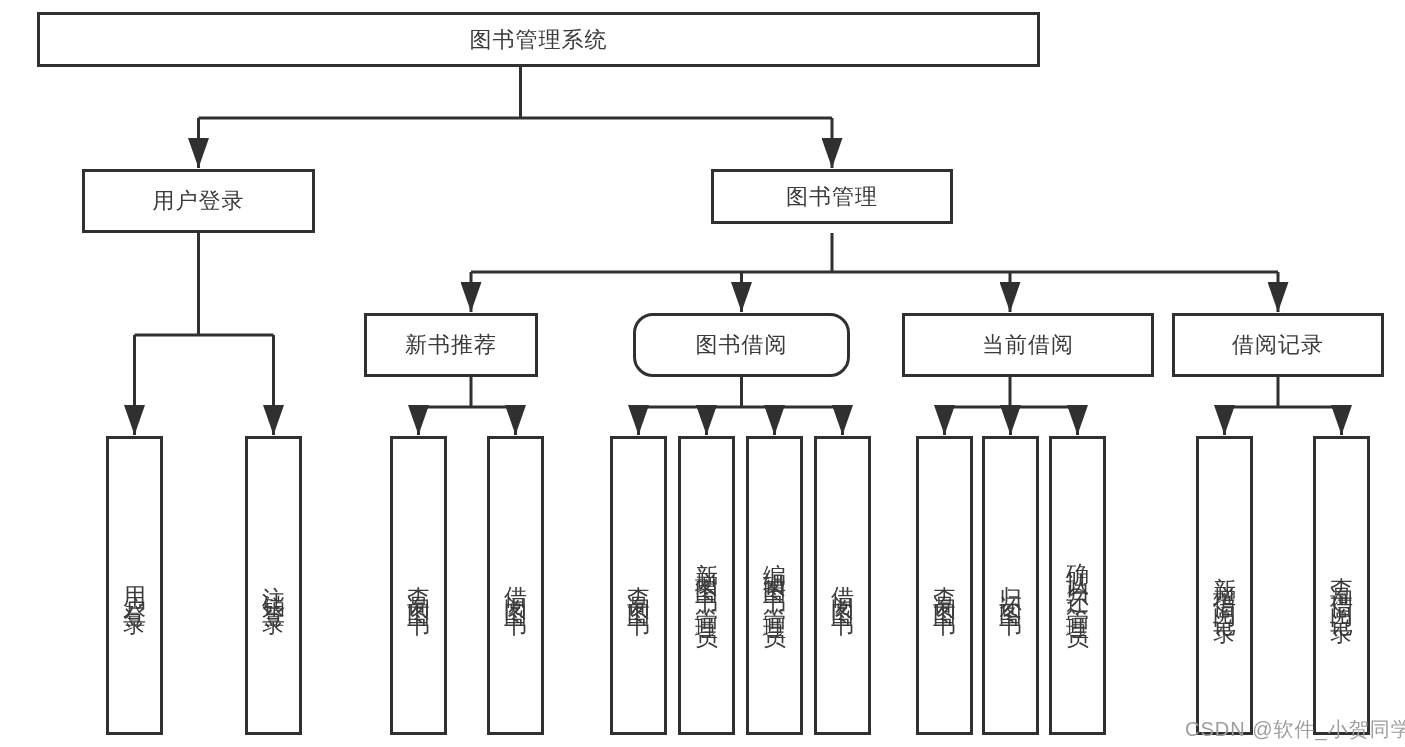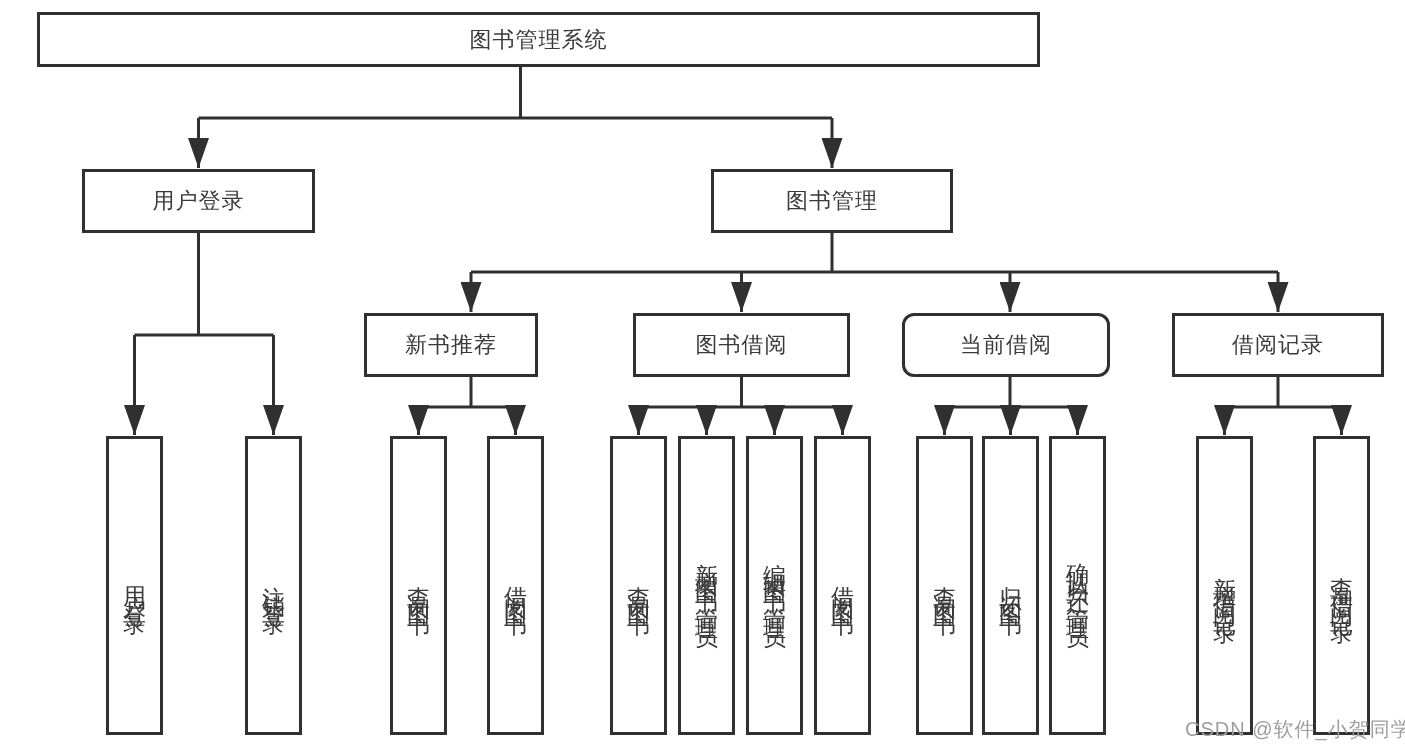--- a/index.html
+++ b/index.html
@@ -24,24 +24,24 @@
     display: flex;
     align-items: center;
     justify-content: center;
     color: #3a3a3a;
     font-size: 22px;
     letter-spacing: 1px;
     white-space: nowrap;
   }
   .root  { left: 37px;  top: 12px;  width: 1003px; height: 55px; }
   .n-userlogin { left: 82px;  top: 169px; width: 233px; height: 64px; }
-  .n-bookmgmt  { left: 711px; top: 169px; width: 242px; height: 64px; text-align: center; }
+  .n-bookmgmt  { left: 711px; top: 169px; width: 242px; height: 55px; text-align: center; }
   .n-newbook   { left: 364px; top: 313px; width: 174px; height: 64px; }
-  .n-borrow    { left: 633px; top: 313px; width: 217px; height: 64px; }
-  .n-current   { left: 902px; top: 313px; width: 208px; height: 64px; border-radius: 12px; }
+  .n-borrow    { left: 633px; top: 313px; width: 217px; height: 64px; border-radius: 20px; }
+  .n-current   { left: 902px; top: 313px; width: 252px; height: 64px; }
   .n-records   { left: 1172px; top: 313px; width: 212px; height: 64px; }
   .leaf {
     position: absolute;
     top: 436px;
     width: 57px;
     height: 299px;
     box-sizing: border-box;
     border: 3px solid #303030;
     background: #ffffff;
     display: flex;

